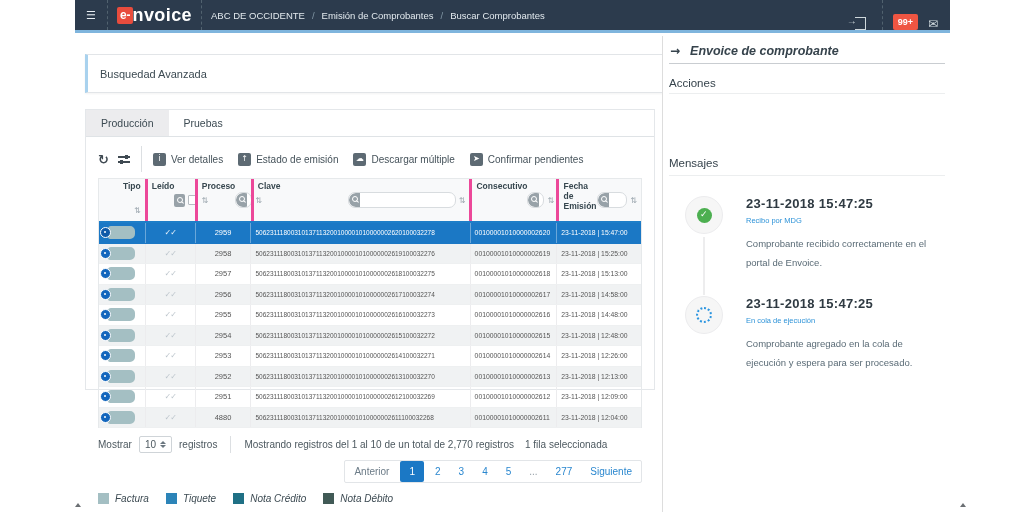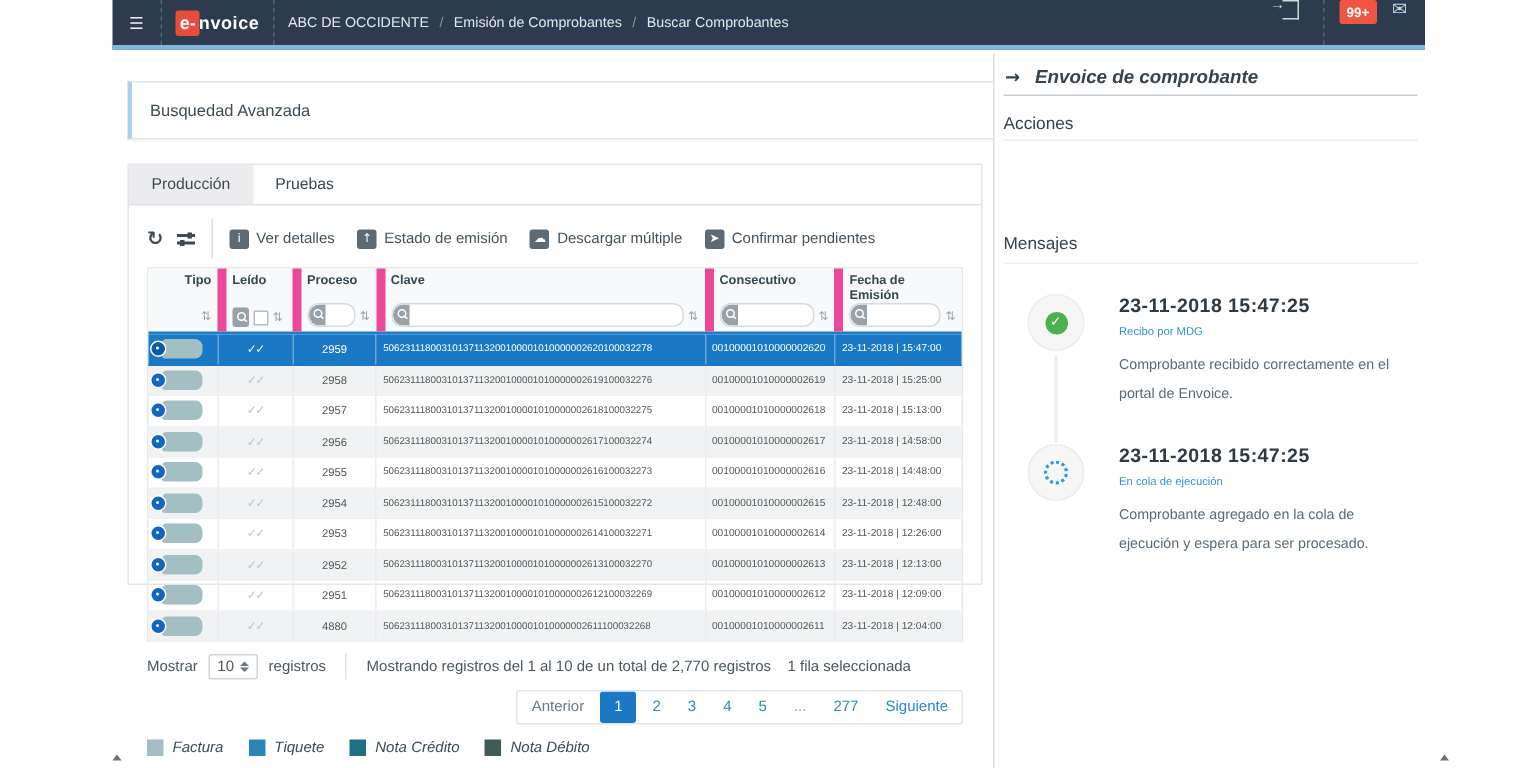--- a/index.html
+++ b/index.html
@@ -8,25 +8,25 @@
   .ico{font-family:"DejaVu Sans","Liberation Sans",sans-serif;}
 
   
   .navbar{position:absolute;left:75px;top:0;width:875px;height:30px;background:#2c3b4d;
           border-bottom:3px solid #7fb5dd;display:flex;align-items:center;color:#fff;}
   .nav-burger{font-size:11px;color:#e8eef3;padding:0 11px;cursor:pointer}
   .nav-sep{align-self:stretch;border-left:1px dashed #51626f}
   .brand{display:flex;align-items:center;padding:0 9px;gap:0}
   .brand-box{background:#e84c3d;color:#fff;font-weight:bold;font-size:12px;line-height:1;
              padding:2px 2px 3px 3px;border-radius:2px;letter-spacing:0}
-  .brand-rest{color:#fff;font-weight:bold;font-size:12px;letter-spacing:.4px}
+  .brand-rest{color:#fff;font-weight:bold;font-size:18px;letter-spacing:.4px}
   .breadcrumb{display:flex;align-items:center;gap:7px;font-size:9.5px;color:#e2e9ee;margin-left:9px}
   .crumb{cursor:pointer}
   .crumb-sep{color:#8296a5}
-  .nav-right{margin-left:auto;display:flex;align-items:flex-start;gap:10px;padding-right:12px}
+  .nav-right{margin-left:auto;display:flex;align-items:flex-end;gap:10px;padding-right:12px}
   .logout{position:relative;width:10px;height:11px;border:1px solid #cfd8dc;border-left:none;margin-right:6px}
   .logout::after{content:"→";position:absolute;left:-8px;top:-3px;font-size:10px;color:#cfd8dc}
   .badge{background:#ef5542;color:#fff;font-size:9px;font-weight:bold;border-radius:2px;padding:3px 5px}
   .envelope{color:#cfd8dc;font-size:12px;line-height:1}
 
   
   .adv-panel{position:absolute;left:85px;top:54px;width:566px;height:37px;background:#fff;
              border:1px solid #e2e5e8;border-left:3px solid #a9d2ee;box-shadow:0 1px 2px rgba(0,0,0,.05);
              display:flex;align-items:center;padding-left:12px;font-size:11px;color:#3c4a52;cursor:pointer}
 
@@ -44,22 +44,22 @@
   .tb-sliders::after{content:"";position:absolute;top:0.5px;left:7px;width:3px;height:4px;background:#3f4a52;
       box-shadow:-5px 5px 0 #3f4a52}
   .tb-div{align-self:stretch;border-left:1px solid #dcdfe2;margin:2px 11px}
   .tb-btn{display:flex;align-items:center;gap:5px;margin-right:15px;cursor:pointer}
   .tb-ico{width:13px;height:13px;border-radius:2px;background:#5d6a73;color:#fff;font-size:8px;
           display:flex;align-items:center;justify-content:center;line-height:1}
 
   
   .table{margin:2px 12px 0 12px;border:1px solid #e6e9eb;border-bottom:none;font-size:7px}
   .thead{display:flex;background:#f8f9fa;border-bottom:2px solid #1e7ec8;height:42px}
-  .th{box-sizing:border-box;border-left:6px solid #ec4899;padding:3px 4px;display:flex;
-      flex-direction:column;justify-content:space-between}
+  .th{box-sizing:border-box;border-left:3px solid #ec4899;padding:3px 4px;display:flex;
+      justify-content:space-between}
   .th:first-child{border-left:none}
   .th-label{font-size:8.5px;font-weight:bold;color:#37474f;line-height:1.15}
   .th-row{display:flex;align-items:center;gap:3px}
   .sort{color:#9aa5ad;font-size:8px;cursor:pointer}
   .chip{width:11px;height:13px;background:#98a2a8;border-radius:2px;position:relative;flex:none}
   .chip::before{content:"";position:absolute;left:3px;top:3px;width:4px;height:4px;border:1px solid #fff;border-radius:50%}
   .chip::after{content:"";position:absolute;left:7px;top:8px;width:3px;height:1px;background:#fff;transform:rotate(40deg)}
   .checkbox{width:8px;height:8px;border:1px solid #b6bcc1;border-radius:1px;background:#fff;cursor:pointer}
   .filter{display:flex;align-items:center;border:1px solid #d8dcdf;border-radius:7px;background:#fff;
           height:14px;overflow:hidden;flex:1}

